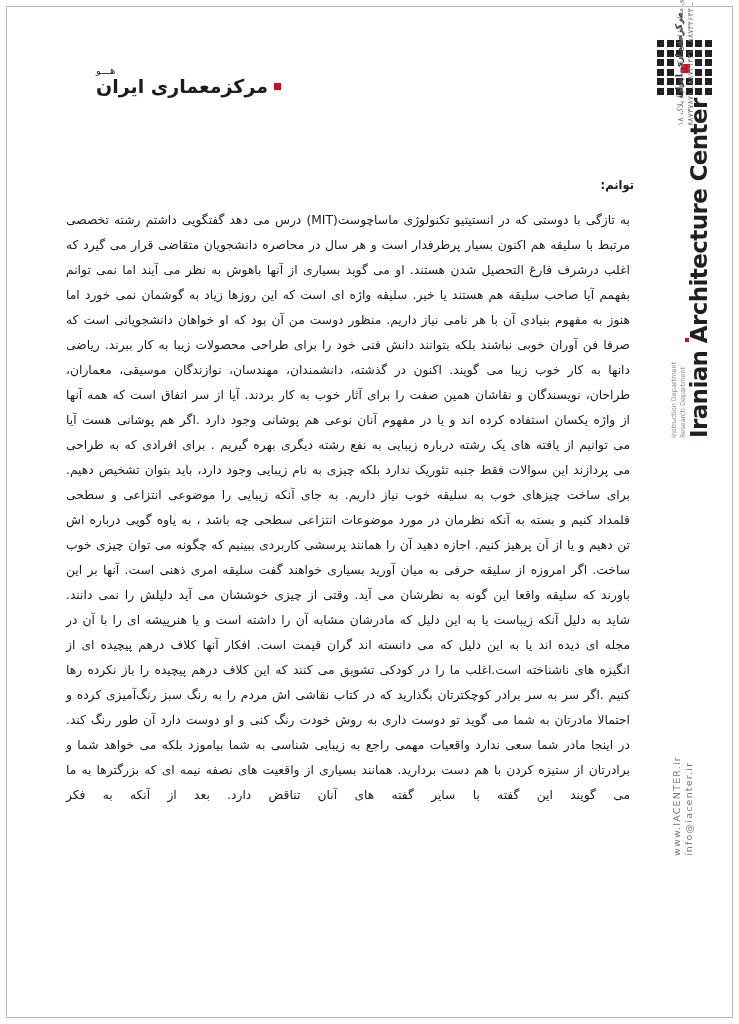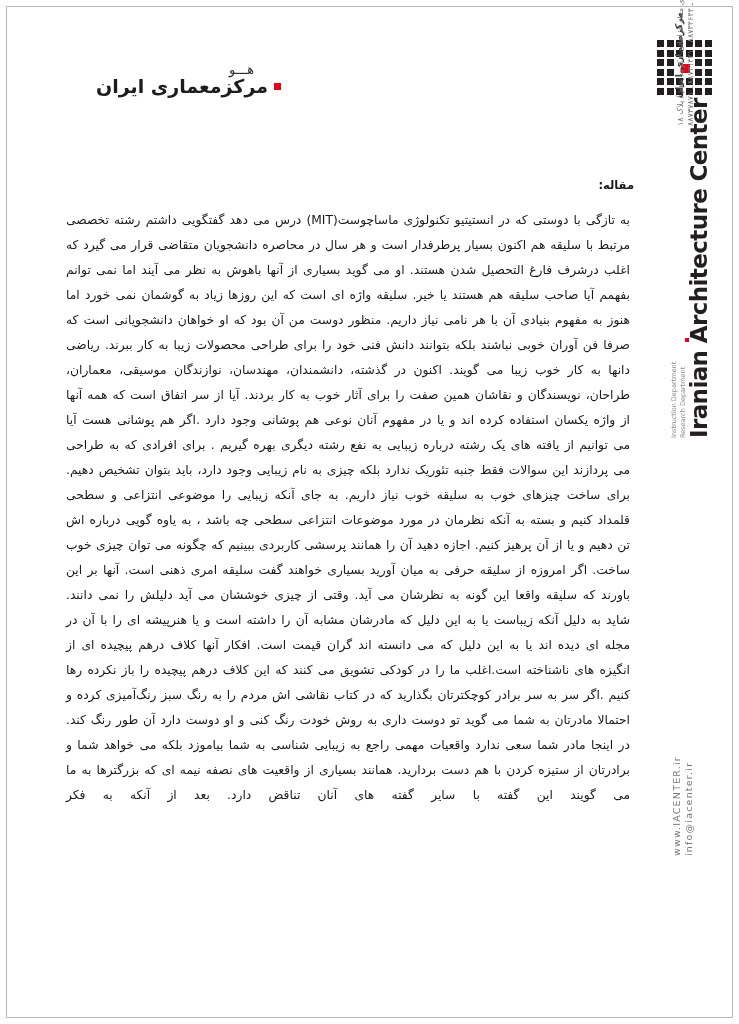--- a/index.html
+++ b/index.html
@@ -54,26 +54,26 @@
     margin: 0 0 6px 6px;
     flex: none;
   }
   #left-logo .lgtextwrap {
     position: relative;
     text-align: right;
     line-height: 1;
   }
   #left-logo .lgsup {
     font-family: "DejaVu Sans", sans-serif;
-    font-size: 13px;
+    font-size: 10px;
     color: #2b2b2b;
     letter-spacing: 0.5px;
     margin-bottom: 1px;
     display: block;
-    text-align: right;
+    text-align: left;
     padding-right: 14px;
   }
   #left-logo .lgmain {
     font-family: "DejaVu Sans", sans-serif;
     font-size: 19px;
     font-weight: bold;
     color: #1c1c1c;
     letter-spacing: -1px;
     white-space: nowrap;
     display: block;
@@ -294,19 +294,19 @@
     <div id="rail-depts" class="vtext">
       <div>Instruction Department</div>
       <div>Research Department</div>
     </div>
 
     <div id="rail-www" class="vtext rail-web">www.IACENTER.ir</div>
     <div id="rail-mail" class="vtext rail-web">info@iacenter.ir</div>
   </div>
 
   <div id="content">
-    <div id="section-label">مقاله:</div>
+    <div id="section-label">توانم:</div>
     <div id="article-body">
       <p>به تازگی با دوستی که در انستیتیو تکنولوژی ماساچوست(MIT) درس می دهد گفتگویی داشتم رشته تخصصی مرتبط با سلیقه هم اکنون بسیار پرطرفدار است و هر سال در محاصره دانشجویان متقاضی قرار می گیرد که اغلب درشرف فارغ التحصیل شدن هستند. او می گوید بسیاری از آنها باهوش به نظر می آیند اما نمی توانم بفهمم آیا صاحب سلیقه هم هستند یا خیر. سلیقه واژه ای است که این روزها زیاد به گوشمان نمی خورد اما هنوز به مفهوم بنیادی آن با هر نامی نیاز داریم. منظور دوست من آن بود که او خواهان دانشجویانی است که صرفا فن آوران خوبی نباشند بلکه بتوانند دانش فنی خود را برای طراحی محصولات زیبا به کار ببرند. ریاضی دانها به کار خوب زیبا می گویند. اکنون در گذشته، دانشمندان، مهندسان، نوازندگان موسیقی، معماران، طراحان، نویسندگان و نقاشان همین صفت را برای آثار خوب به کار بردند. آیا از سر اتفاق است که همه آنها از واژه یکسان استفاده کرده اند و یا در مفهوم آنان نوعی هم پوشانی وجود دارد .اگر هم پوشانی هست آیا می توانیم از یافته های یک رشته درباره زیبایی به نفع رشته دیگری بهره گیریم . برای افرادی که به طراحی می پردازند این سوالات فقط جنبه تئوریک ندارد بلکه چیزی به نام زیبایی وجود دارد، باید بتوان تشخیص دهیم. برای ساخت چیزهای خوب به سلیقه خوب نیاز داریم. به جای آنکه زیبایی را موضوعی انتزاعی و سطحی قلمداد کنیم و بسته به آنکه نظرمان در مورد موضوعات انتزاعی سطحی چه باشد ، به یاوه گویی درباره اش تن دهیم و یا از آن پرهیز کنیم. اجازه دهید آن را همانند پرسشی کاربردی ببینیم که چگونه می توان چیزی خوب ساخت. اگر امروزه از سلیقه حرفی به میان آورید بسیاری خواهند گفت سلیقه امری ذهنی است. آنها بر این باورند که سلیقه واقعا این گونه به نظرشان می آید. وقتی از چیزی خوششان می آید دلیلش را نمی دانند. شاید به دلیل آنکه زیباست یا به این دلیل که مادرشان مشابه آن را داشته است و یا هنرپیشه ای را با آن در مجله ای دیده اند یا به این دلیل که می دانسته اند گران قیمت است. افکار آنها کلاف درهم پیچیده ای از انگیزه های ناشناخته است.اغلب ما را در کودکی تشویق می کنند که این کلاف درهم پیچیده را باز نکرده رها کنیم .اگر سر به سر برادر کوچکترتان بگذارید که در کتاب نقاشی اش مردم را به رنگ سبز رنگ‌آمیزی کرده و احتمالا مادرتان به شما می گوید تو دوست داری به روش خودت رنگ کنی و او دوست دارد آن طور رنگ کند. در اینجا مادر شما سعی ندارد واقعیات مهمی راجع به زیبایی شناسی به شما بیاموزد بلکه می خواهد شما و برادرتان از ستیزه کردن با هم دست بردارید. همانند بسیاری از واقعیت های نصفه نیمه ای که بزرگترها به ما می گویند این گفته با سایر گفته های آنان تناقض دارد. بعد از آنکه به فکر</p>
     </div>
   </div>
 
 </div>
 
 </body></html>

